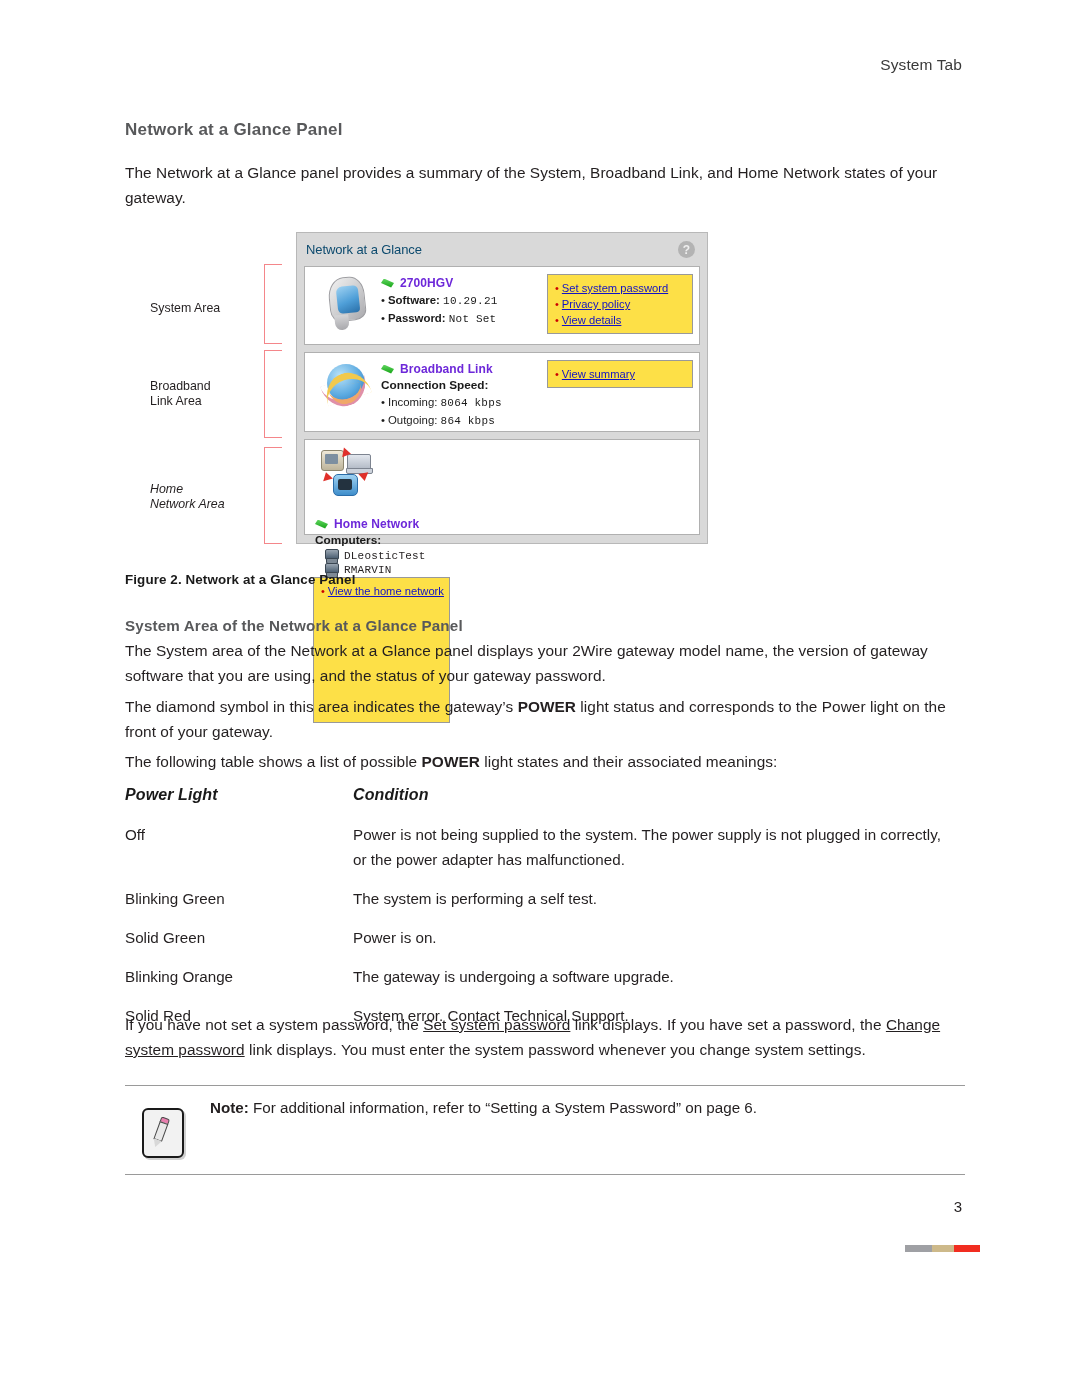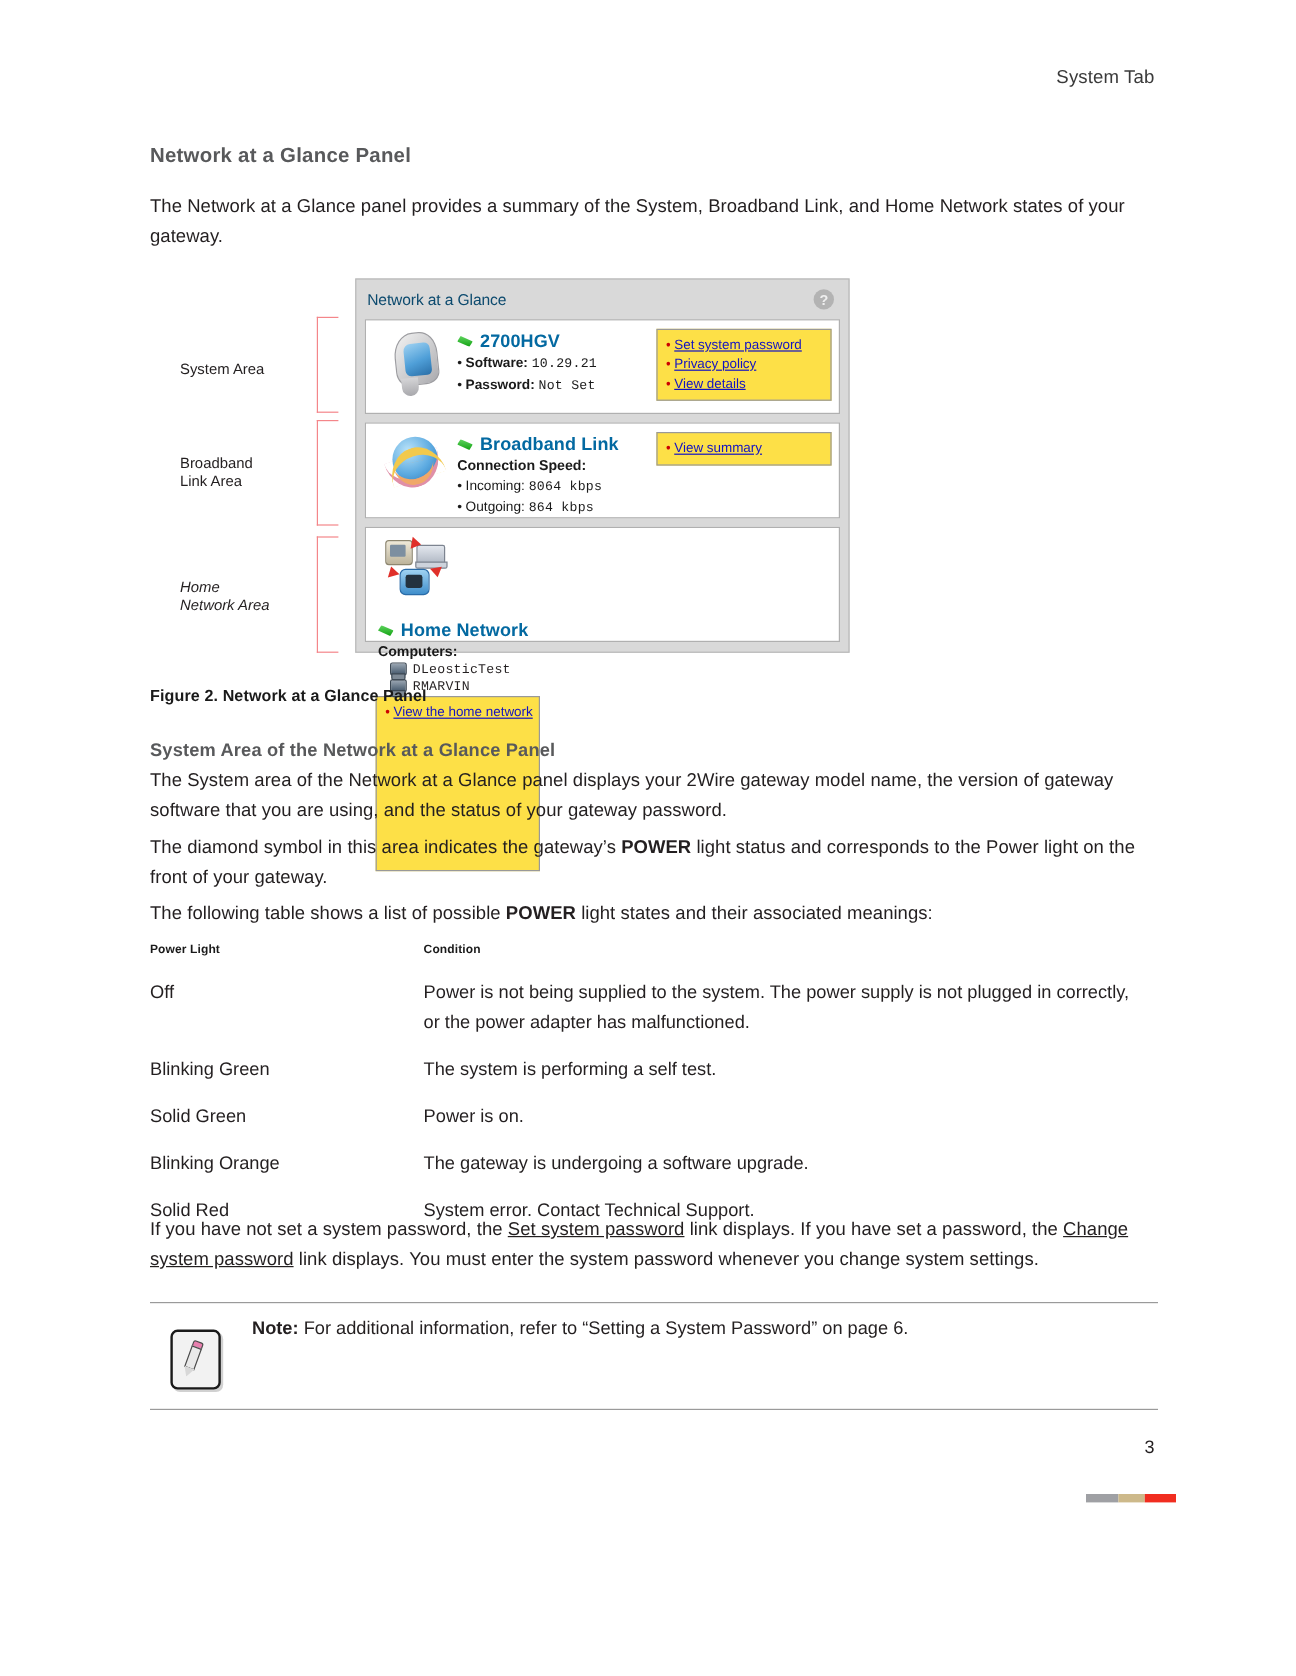--- a/index.html
+++ b/index.html
@@ -181,23 +181,23 @@
     gap: 6px;
     margin-bottom: 2px;
   }
   .diamond {
     width: 13px; height: 9px;
     background: linear-gradient(#5fd45f, #13a213);
     clip-path: polygon(0% 50%, 22% 0%, 100% 50%, 78% 100%);
     flex: 0 0 13px;
   }
   .row-heading {
-    font-size: 15px;
+    font-size: 12px;
     font-weight: bold;
-    color: #0369a1;
+    color: #6d28d9;
     letter-spacing: .1px;
   }
   .sub-heading {
     font-size: 11.8px;
     font-weight: bold;
     color: #1a1a1a;
     margin: 1px 0 2px 0;
   }
   .bullet-line {
     font-size: 11.4px;
@@ -260,25 +260,26 @@
   
   .power-table {
     position: absolute;
     top: 786px;
     left: 0;
     width: 830px;
     border-collapse: collapse;
   }
   .power-table th {
     text-align: left;
-    font-size: 10px;
+    font-size: 16px;
     font-weight: bold;
     color: #1a1a1a;
     padding: 0 0 18px 0;
     letter-spacing: .1px;
+    font-style: italic;
   }
   .power-table td {
     font-size: 15.2px;
     color: #231f20;
     vertical-align: top;
     padding: 0 0 14px 0;
     line-height: 25px;
   }
   .col-light { width: 228px; }
 

